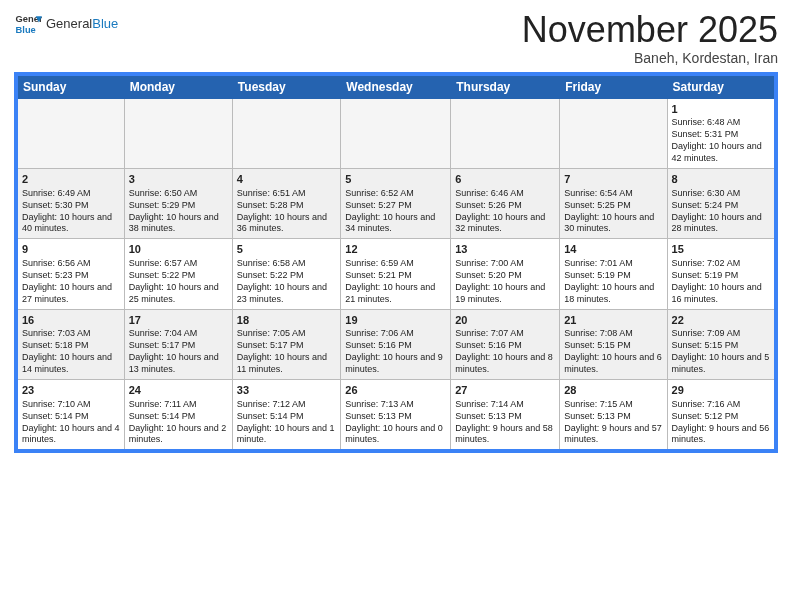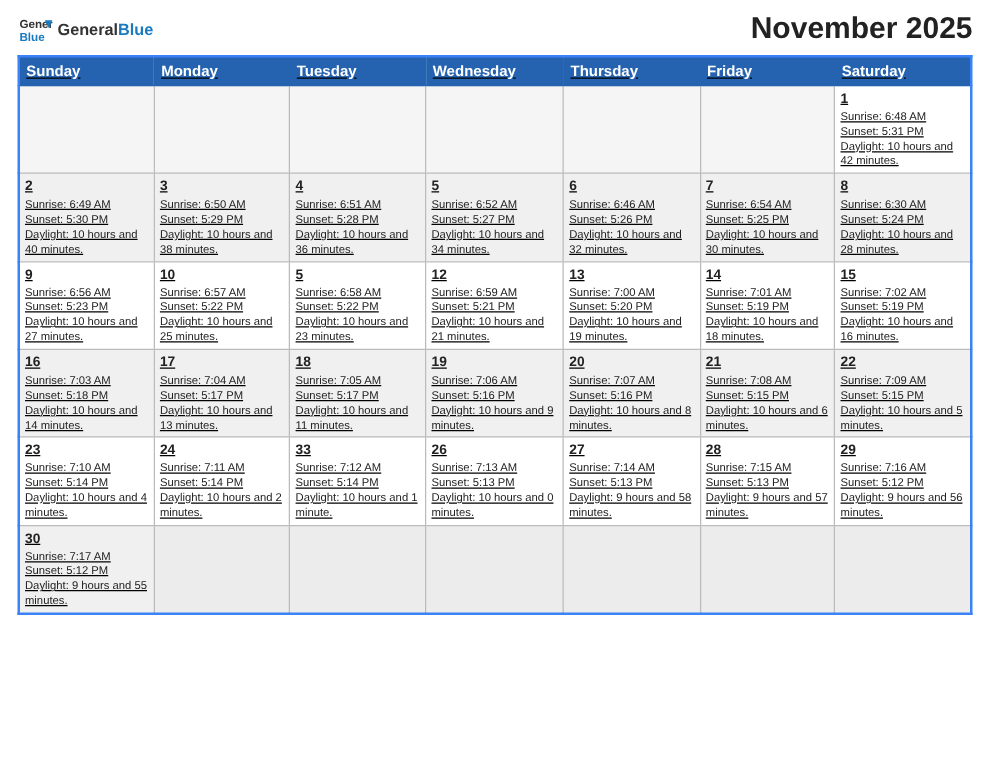--- a/index.html
+++ b/index.html
@@ -22,47 +22,46 @@
       justify-content: space-between;
       margin-bottom: 6px;
     }
     .logo {
       display: flex;
       align-items: center;
       gap: 4px;
     }
     .logo-text {
       font-size: 13px;
-      font-weight: bold;
+      font-weight: normal;
       line-height: 1.1;
     }
     .logo-general { color: #333; }
     .logo-blue { color: #1a7abf; }
     .logo-icon {
       width: 28px;
       height: 28px;
     }
     .title-block {
       text-align: right;
     }
     .month-title {
-      font-size: 24px;
-      font-weight: bold;
+      font-size: 36px;
+      font-weight: normal;
       color: #222;
       line-height: 1.1;
     }
     .subtitle {
       font-size: 14px;
       color: #444;
     }
     .calendar {
       width: 100%;
       border-collapse: collapse;
-      border: 2px solid #3b82f6;
-      text-decoration: underline;
+      border: 4px solid #3b82f6;
     }
     .calendar th {
       background: #2563b0;
       color: #fff;
       font-size: 12px;
       font-weight: bold;
       padding: 4px 5px;
       border: 1px solid #2563b0;
       text-align: left;
     }
@@ -110,20 +109,21 @@
         <polygon points="28,8 36,8 32,16" fill="#1a7abf"></polygon>
       </svg>
       <div>
         <div class="logo-text">
           <span class="logo-general">General</span><span class="logo-blue">Blue</span>
         </div>
       </div>
     </div>
     <div class="title-block">
       <div class="month-title">November 2025</div>
+      <div class="subtitle">Baneh, Kordestan, Iran</div>
     </div>
   </div>
 
   <table class="calendar">
     <thead>
       <tr>
       <th>Sunday</th>
           <th>Monday</th>
           <th>Tuesday</th>
           <th>Wednesday</th>
@@ -345,30 +345,15 @@
 and 57 minutes.</div>
           </td>
           <td>
             <span class="day-num">29</span>
             <div class="day-info">Sunrise: 7:16 AM
 Sunset: 5:12 PM
 Daylight: 9 hours
 and 56 minutes.</div>
           </td>
         </tr>
-        <tr class="row-shade">
-          <td>
-            <span class="day-num">30</span>
-            <div class="day-info">Sunrise: 7:17 AM
-Sunset: 5:12 PM
-Daylight: 9 hours
-and 55 minutes.</div>
-          </td>
-          <td class="empty"></td>
-          <td class="empty"></td>
-          <td class="empty"></td>
-          <td class="empty"></td>
-          <td class="empty"></td>
-          <td class="empty"></td>
-        </tr>
       </tbody>
   </table>
 </div>
 
 </body></html>

